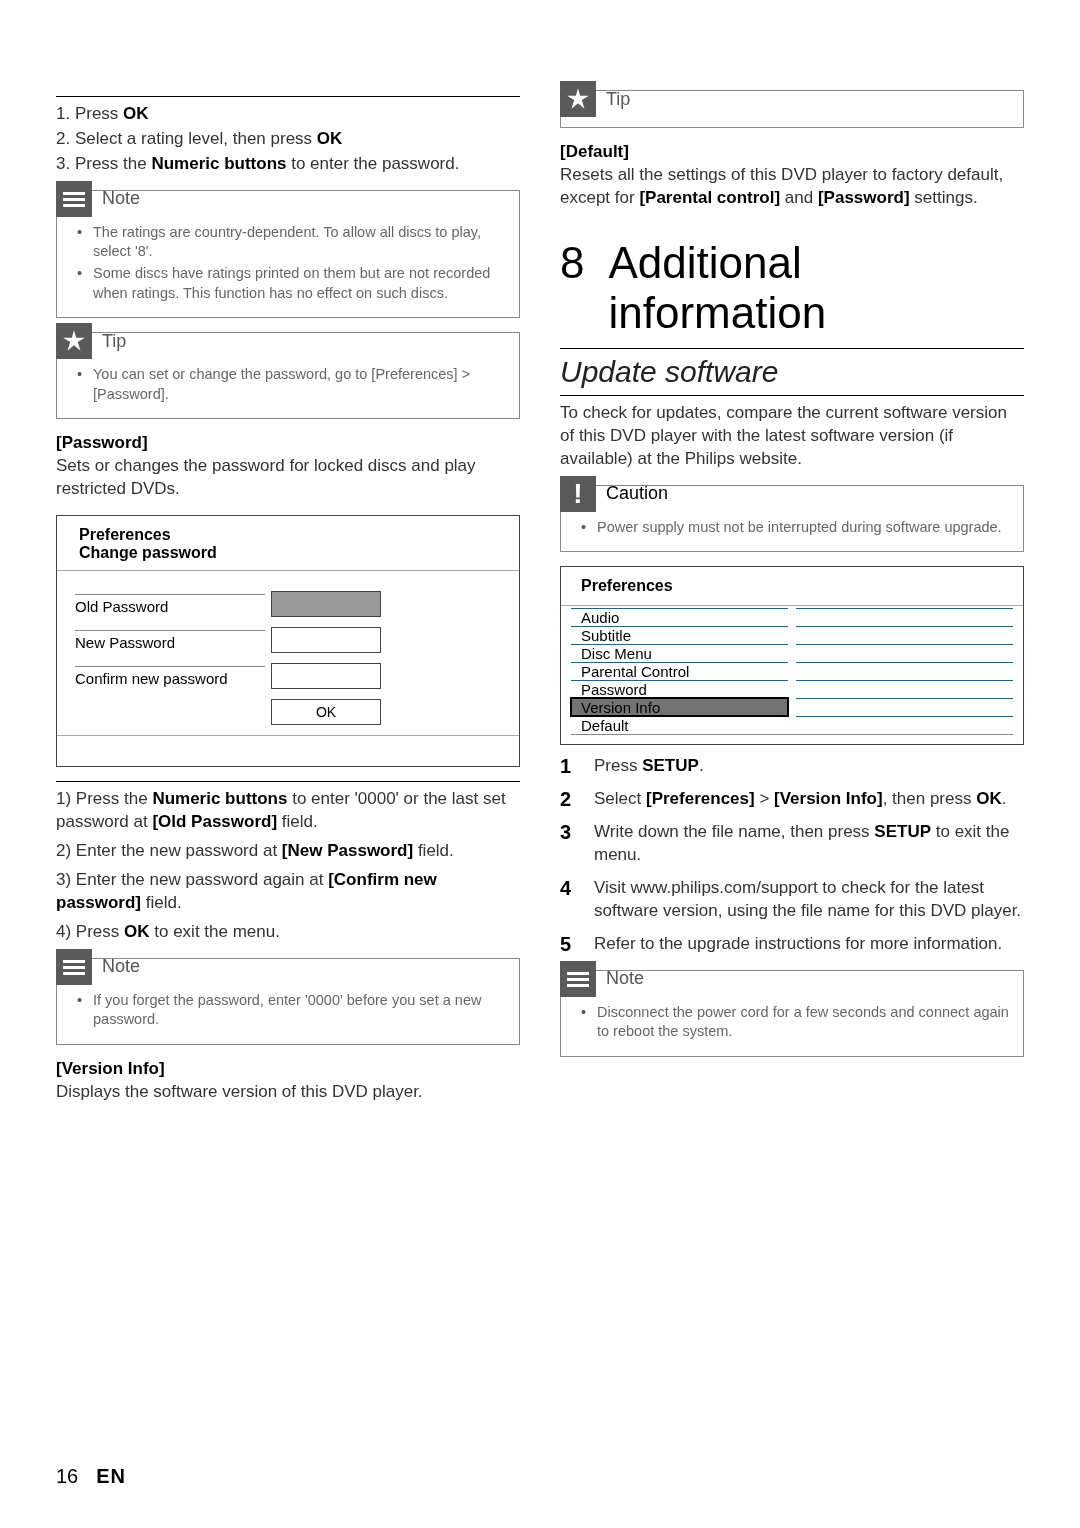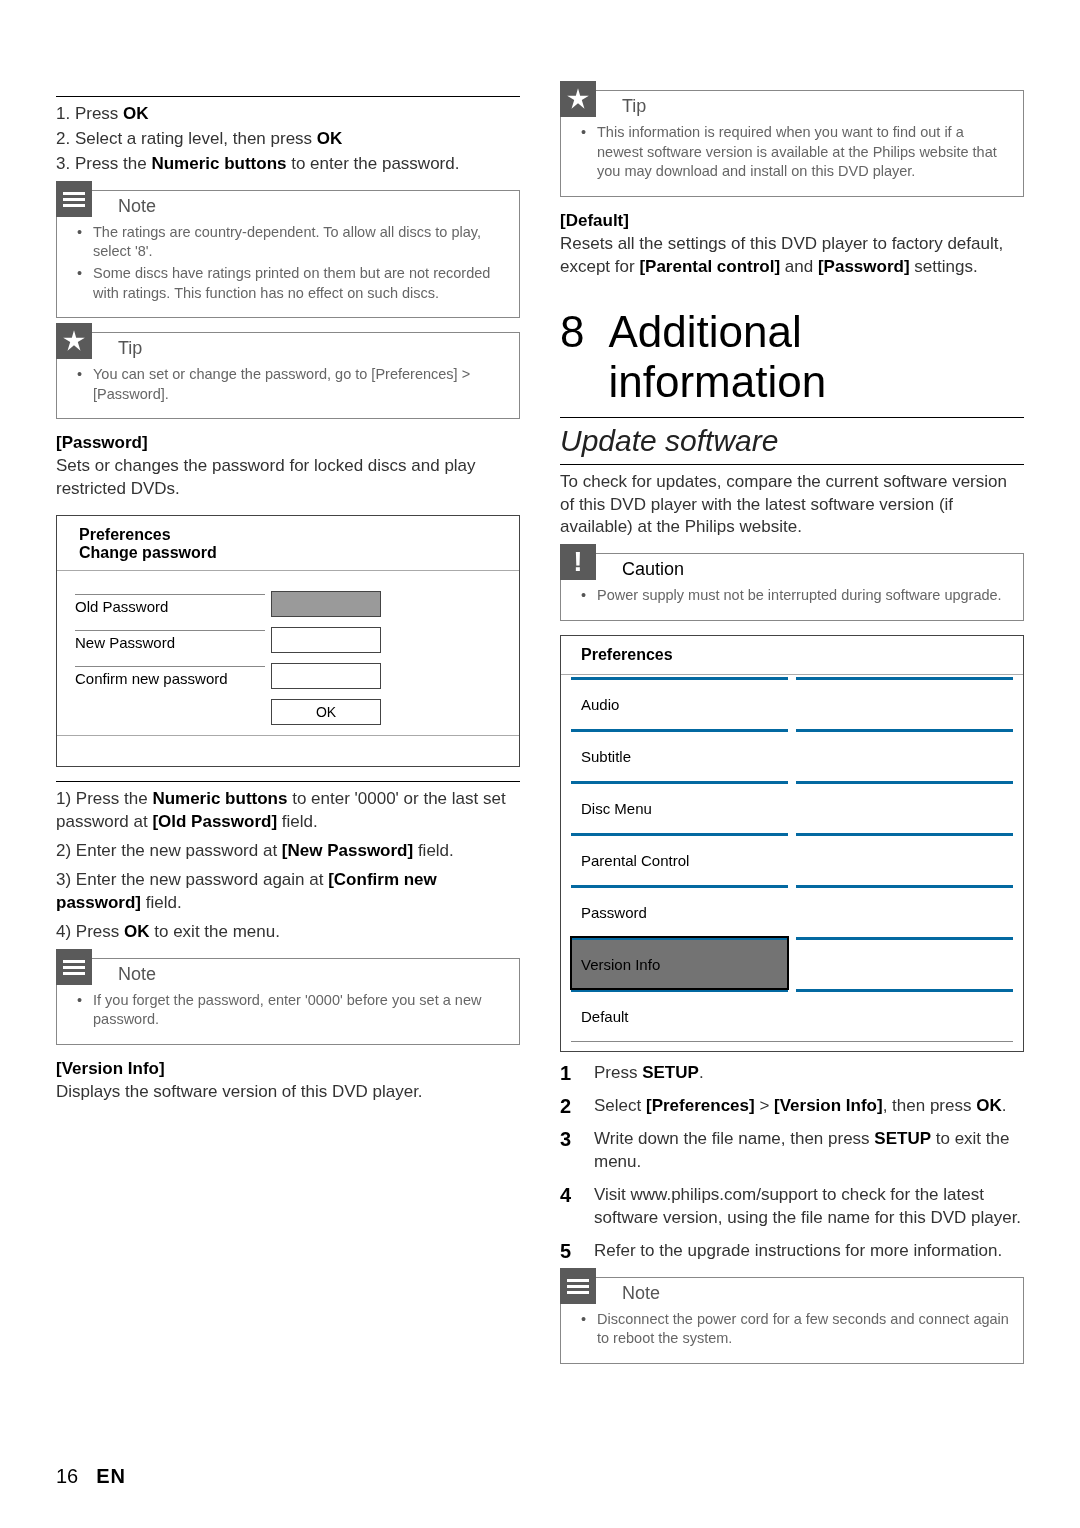--- a/index.html
+++ b/index.html
@@ -30,25 +30,25 @@
   strong { font-weight: bold; color:#000; }
 
   .callout {
     border: 1px solid #888;
     margin: 14px 0;
     padding: 0;
     position: relative;
   }
   .callout-header {
     display: flex;
-    align-items: flex-end;
+    align-items: center;
     position: relative;
     top: -10px;
     left: -1px;
-    gap: 26px;
+    gap: 10px;
   }
   .callout-icon {
     width: 36px;
     height: 36px;
     background: #5a5a5a;
     display: flex;
     align-items: center;
     justify-content: center;
     color: #fff;
     font-size: 22px;
@@ -180,22 +180,22 @@
     padding: 10px 20px;
     font-weight: bold;
     font-size: 16px;
     border-bottom:1px solid #aaa;
   }
   .prefs-row {
     display:flex;
     font-size:15px;
   }
   .prefs-row .cell {
-    padding: 16px 10px;
-    border-top:3px solid #0369a1;
+    padding: 0 10px;
+    border-top:1px solid #0369a1;
     flex:1;
   }
   .prefs-row .cell:first-child { margin-left:10px; margin-right:8px;}
   .prefs-row .cell:last-child { margin-right:10px; }
   .prefs-row.sel .cell:first-child {
     background:#737373;
     outline:2px solid #000;
     outline-offset:-1px;
     position:relative;
     z-index:1;
@@ -241,21 +241,21 @@
           <div class="icon-note-lines">
               <span></span>
               <span></span>
               <span></span>
             </div>
         </div>
         <div class="callout-title">Note</div>
       </div>
       <ul>
         <li>The ratings are country-dependent. To allow all discs to play, select '8'.</li>
-        <li>Some discs have ratings printed on them but are not recorded with ratings. This function has no effect on such discs.</li>
+        <li>Some discs have ratings printed on them but are not recorded when ratings. This function has no effect on such discs.</li>
       </ul>
     </div>
 
     <div class="callout">
       <div class="callout-header">
         <div class="callout-icon">
           <svg class="icon-star-svg" viewBox="0 0 24 24">
               <polygon points="12,2 14,9 22,9 15.5,13 18,21 12,16 6,21 8.5,13 2,9 10,9"></polygon>
             </svg>
         </div>
@@ -322,23 +322,20 @@
 
     <div class="callout" style="margin-top:0">
       <div class="callout-header">
         <div class="callout-icon">
           <svg class="icon-star-svg" viewBox="0 0 24 24">
               <polygon points="12,2 14,9 22,9 15.5,13 18,21 12,16 6,21 8.5,13 2,9 10,9"></polygon>
             </svg>
         </div>
         <div class="callout-title">Tip</div>
       </div>
-      <ul>
-        <li>This information is required when you want to find out if a newest software version is available at the Philips website that you may download and install on this DVD player.</li>
-      </ul>
     </div>
 
     <div class="subhead">[Default]</div>
     <div class="bodytext">
       <span>Resets all the settings of this DVD player to factory default, except for </span><strong>[Parental control]</strong><span> and </span><strong>[Password]</strong><span> settings.</span>
     </div>
 
     <div class="h1-num">
       <span>8</span>
       <span>Additional information</span>

